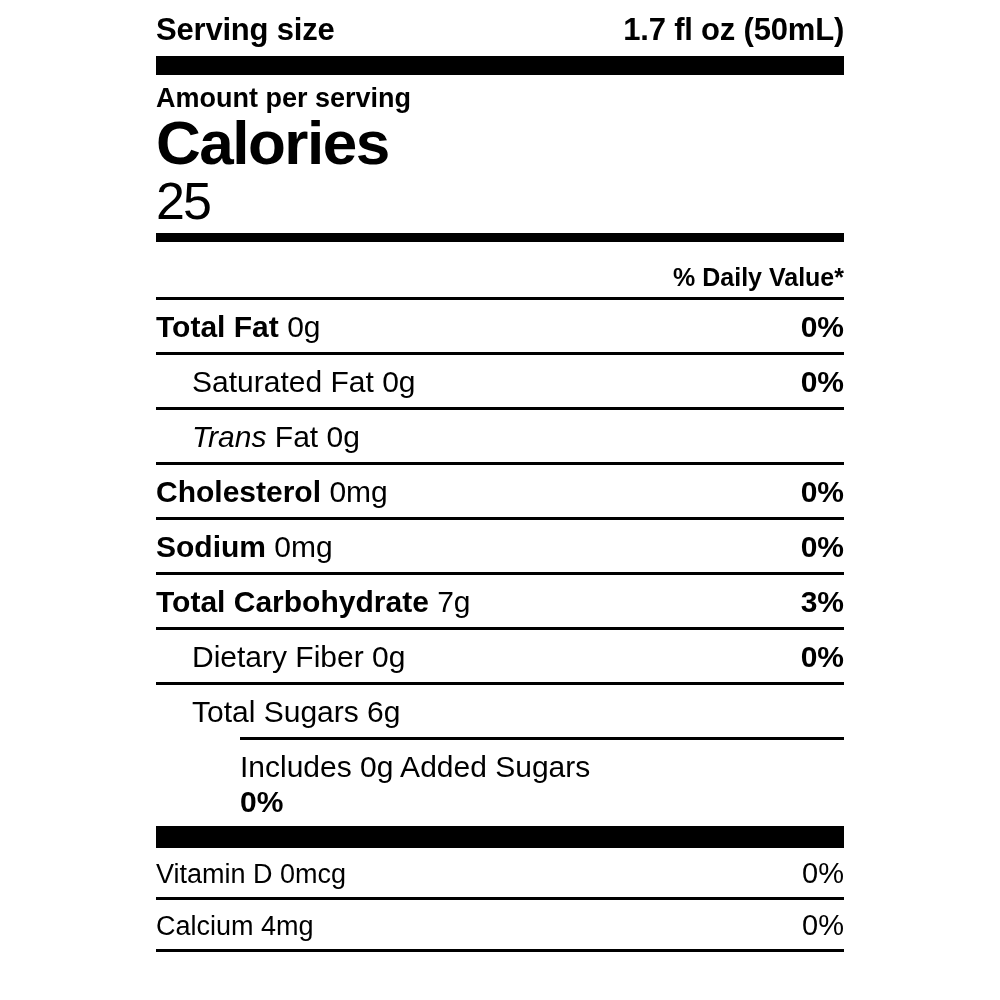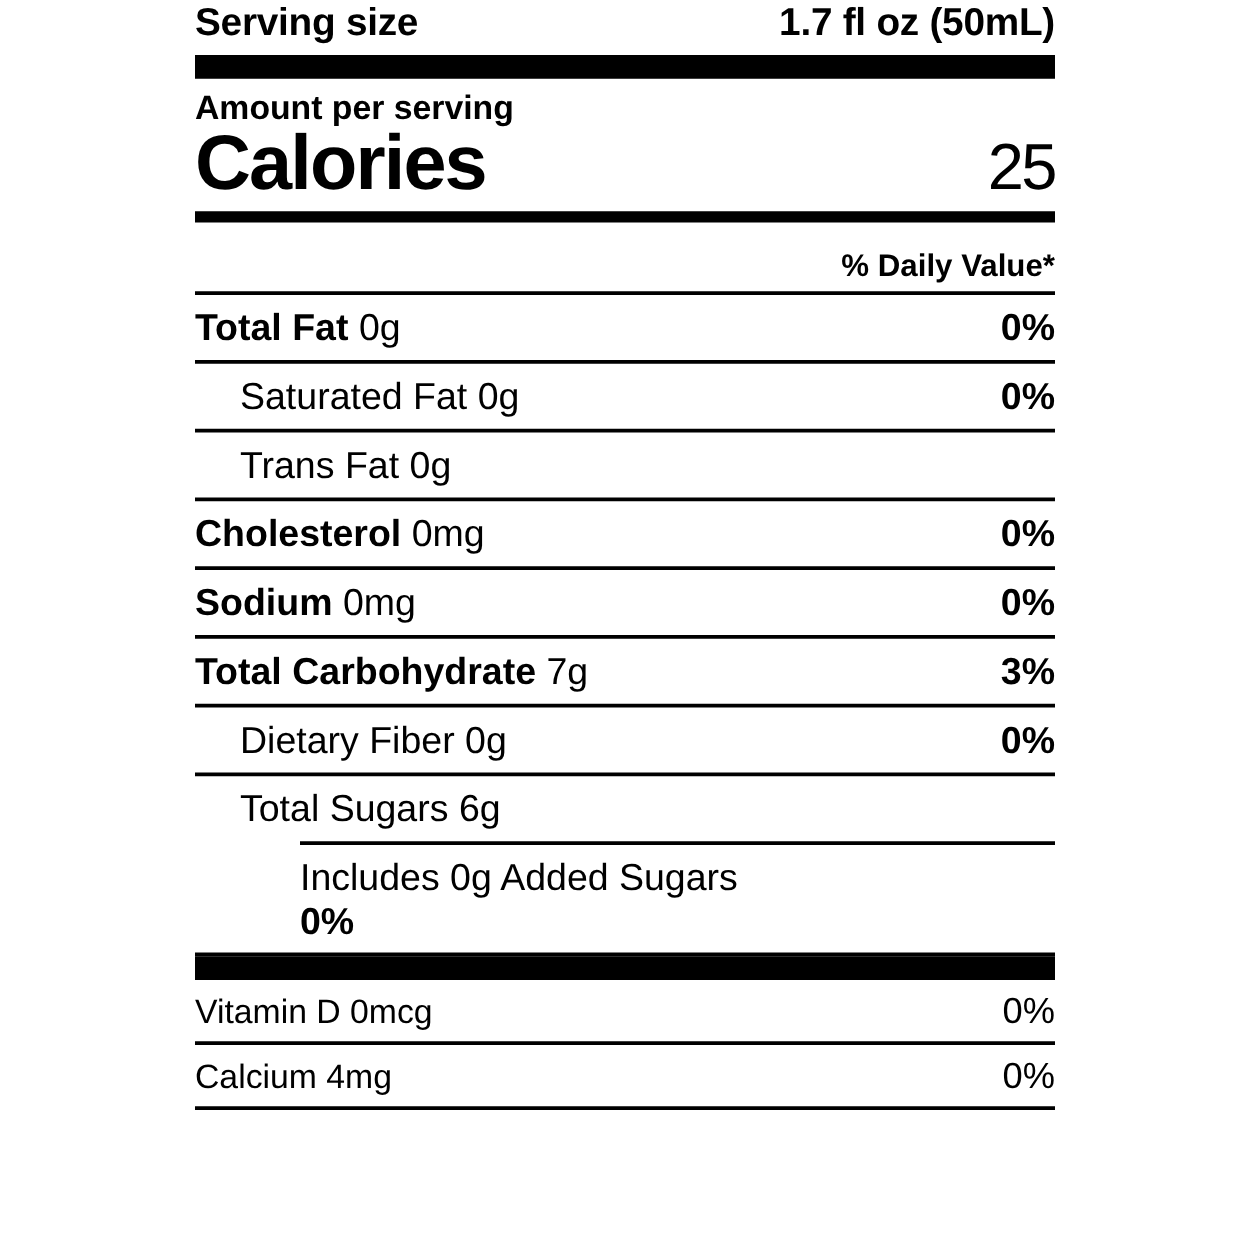--- a/index.html
+++ b/index.html
@@ -44,20 +44,21 @@
     width: 100%;
   }
   .rule-med {
     height: 9px;
     background: #000;
     width: 100%;
   }
 
   
   .serving-row {
+    padding-top: 12px;
     padding-bottom: 8px;
   }
   .serving-label {
     font-size: 31px;
     font-weight: bold;
     letter-spacing: -0.2px;
   }
   .serving-value {
     font-size: 31px;
     font-weight: bold;
@@ -70,20 +71,21 @@
     font-weight: bold;
     padding-top: 9px;
     line-height: 1.1;
   }
   .calories-row {
     display: flex;
     align-items: baseline;
     justify-content: space-between;
     margin-top: -4px;
     padding-bottom: 6px;
+    flex-direction: column;
   }
   .calories-word {
     font-size: 62px;
     font-weight: bold;
     letter-spacing: -1.5px;
     line-height: 1.05;
   }
   .calories-num {
     font-size: 52px;
     font-weight: normal;
@@ -121,21 +123,21 @@
   .nname .amt {
     font-weight: normal;
     margin-top: 12px;
   }
   .npct {
     font-size: 30px;
     font-weight: bold;
   }
   .indent1 { padding-left: 36px; }
   .indent2 { padding-left: 84px; flex-direction: column; }
-  .italic { font-weight: normal; }
+  .italic { font-style: italic; font-weight: normal; }
 
   .vit-row {
     display: flex;
     align-items: baseline;
     justify-content: space-between;
     padding-top: 9px;
     padding-bottom: 7px;
   }
   .vit-name {
     font-size: 27px;

